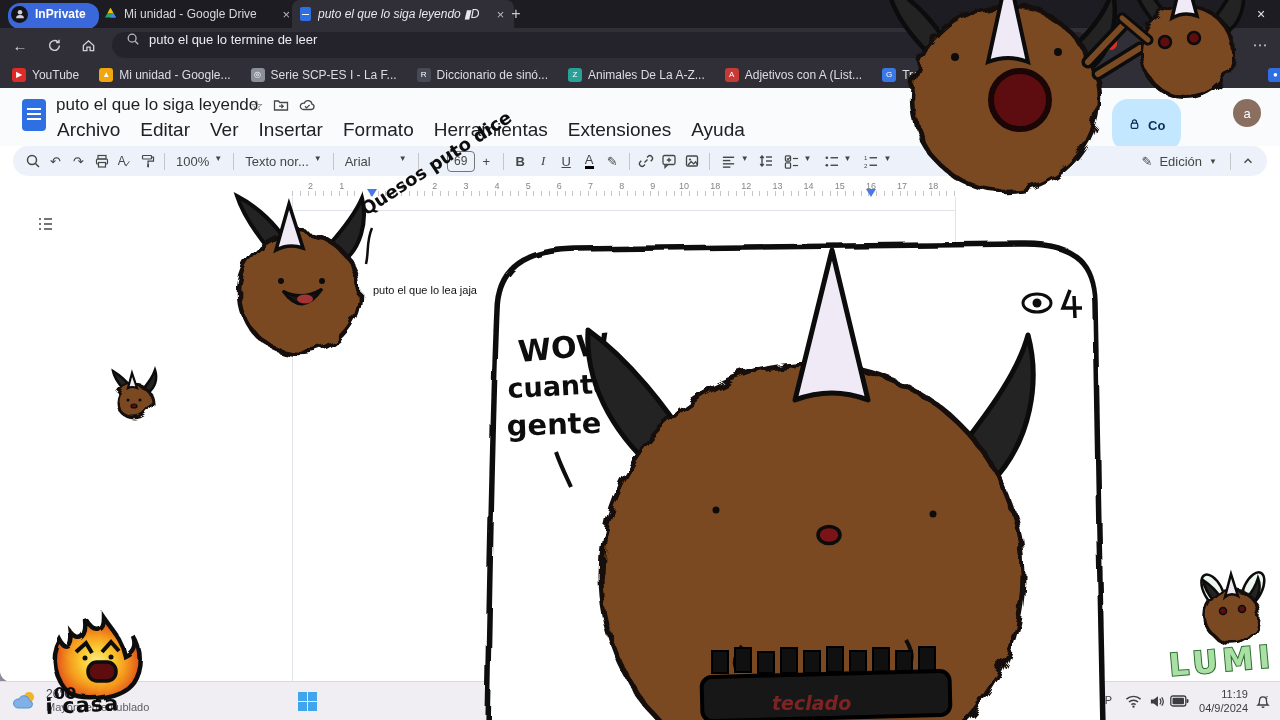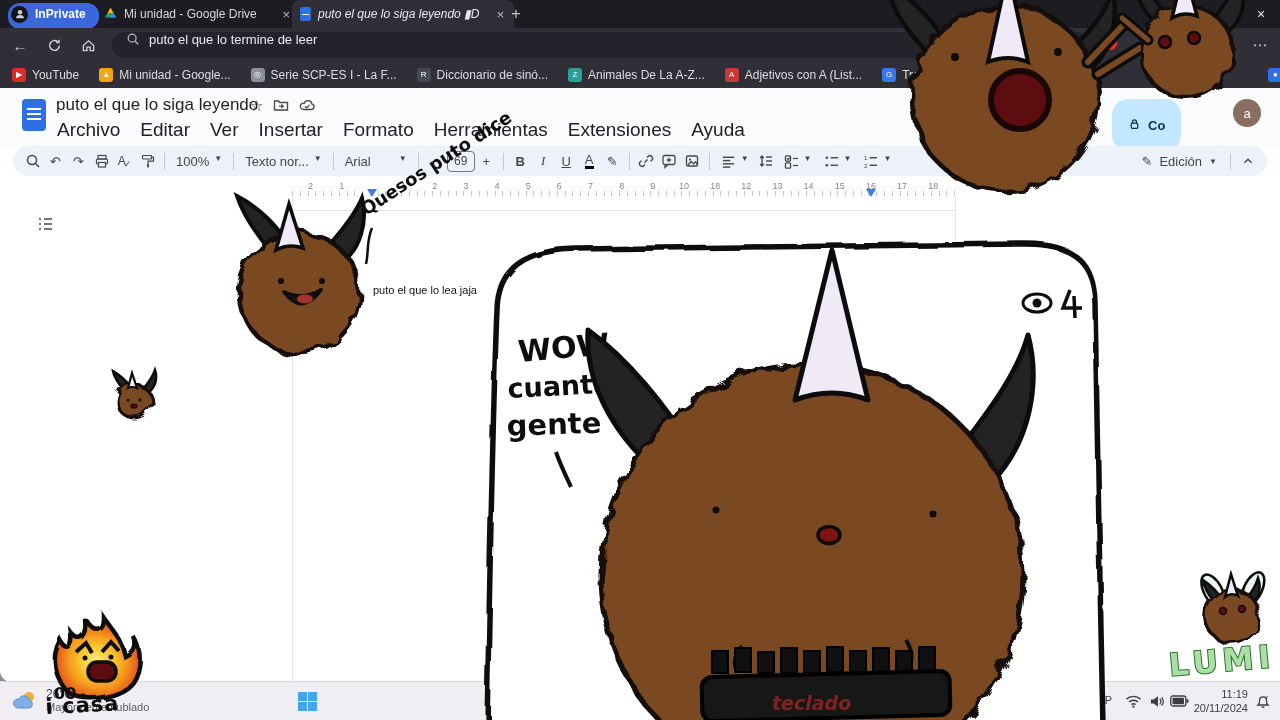--- a/index.html
+++ b/index.html
@@ -531,21 +531,21 @@
     </div>
     <div class="tk" style="left:1166px;">
       <svg width="19" height="12" viewBox="0 0 19 12">
           <rect x="0.8" y="1" width="15" height="10" rx="2" fill="none" stroke="#3c3c41" stroke-width="1.3"></rect>
           <rect x="16.5" y="4" width="2" height="4" rx="1" fill="#3c3c41"></rect>
           <rect x="2.5" y="2.8" width="11.5" height="6.4" rx="1" fill="#3c3c41"></rect>
         </svg>
     </div>
     <div class="clock">
       <div>11:19</div>
-      <div>20/11/2024</div>
+      <div>04/9/2024</div>
     </div>
     <div class="tk" style="left:1250px;">
       <svg width="16" height="16" viewBox="0 0 16 16">
           <path d="M3,12 h10 c-1.4,-1.1 -1.6,-3 -1.6,-4.8 a3.4,3.4 0 0 0 -6.8,0 C4.6,9 4.4,10.9 3,12 Z" fill="none" stroke="#3c3c41" stroke-width="1.3"></path>
           <path d="M6.8,13.5 a1.3,1.3 0 0 0 2.4,0" fill="none" stroke="#3c3c41" stroke-width="1.2"></path>
           <text x="10.5" y="6" font-size="5" fill="#3c3c41">z</text>
         </svg>
     </div>
   </div>
 

